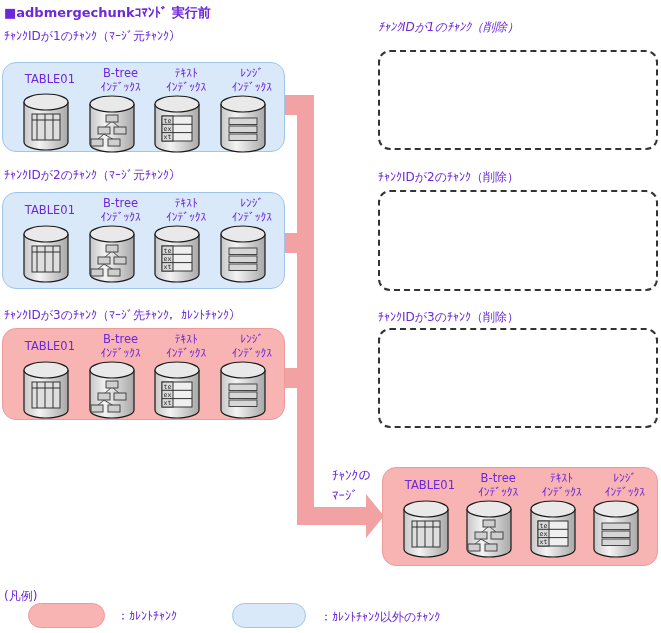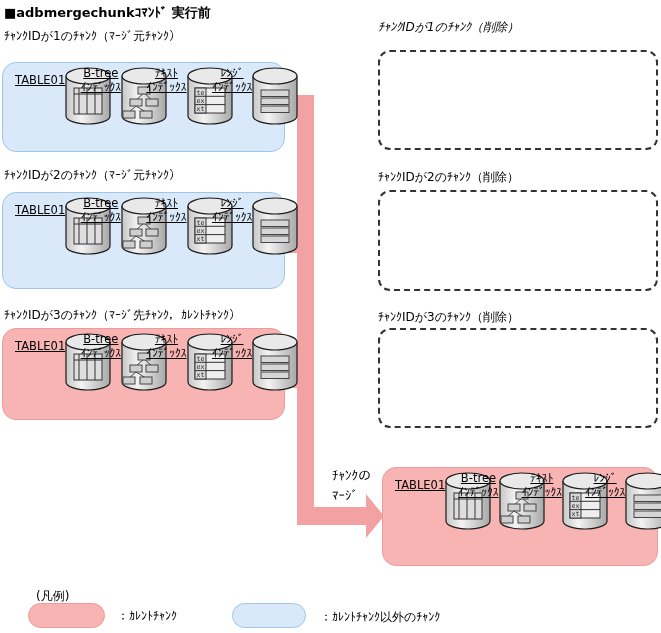--- a/index.html
+++ b/index.html
@@ -1,30 +1,30 @@
 <!DOCTYPE html>
 <html><head>
 <meta charset="utf-8">
 <style>
   html,body{margin:0;padding:0;background:#fff;}
   .canvas{
     position:relative;width:661px;height:633px;background:#ffffff;
-    font-family:"DejaVu Sans","Liberation Sans",sans-serif;color:#000000;overflow:hidden;
+    font-family:"DejaVu Sans","Liberation Sans",sans-serif;color:#6d28d9;overflow:hidden;
     --cur-fill:#F8B3B3;--cur-border:#EE9A9A;--other-fill:#D9E9F9;--other-border:#9FC6E8;--arrow:#F2A2A2;
   }
   .abs{position:absolute;}
   .title{font-size:13px;font-weight:600;white-space:nowrap;letter-spacing:0;}
   .lbl{font-size:12px;white-space:nowrap;}
   .chunk-box{
     position:absolute;border-radius:14px;display:flex;justify-content:space-between;
     padding:4px 12px 0 12px;box-sizing:border-box;
   }
   .blue{background:var(--other-fill);border:1px solid var(--other-border);}
   .pink{background:var(--cur-fill);border:1px solid var(--cur-border);}
-  .col{display:flex;flex-direction:row;align-items:flex-start;width:60px;text-decoration:underline;}
+  .col{display:flex;flex-direction:column;align-items:flex-end;width:60px;}
   .col-label{
     height:28px;display:flex;flex-direction:column;justify-content:flex-end;align-items:center;
     font-size:11.5px;line-height:1.2;text-align:center;white-space:nowrap;
   }
   .col.single .col-label{justify-content:center;}
   .cyl{display:block;width:52px;height:58px;}
   .dashed-box{position:absolute;border:2px dashed #333;border-radius:12px;background:#fff;box-sizing:border-box;}
   .arrow-piece{position:absolute;background:var(--arrow);}
   .arrow-head{
     position:absolute;width:0;height:0;
@@ -439,19 +439,19 @@
             </defs>
             <path d="M1,9 L1,49 A22,8 0 0 0 45,49 L45,9" fill="url(#cylg)" stroke="#1a1a1a" stroke-width="1.2"></path>
             <ellipse cx="23" cy="9" rx="22" ry="8" fill="#e9e9e9" stroke="#1a1a1a" stroke-width="1.2"></ellipse>
             <rect x="9" y="23" width="28" height="6.5" fill="#d6d6d6" stroke="#444"></rect>
             <rect x="9" y="31" width="28" height="6.5" fill="#d6d6d6" stroke="#444"></rect>
             <rect x="9" y="39" width="28" height="6.5" fill="#d6d6d6" stroke="#444"></rect>
           </svg></span>
     </div>
   </div>
 
-  <div class="abs lbl" style="left:4px;top:588px;margin-left:32px;">(凡例)</div>
+  <div class="abs lbl" style="left:4px;top:588px;">(凡例)</div>
   <div class="legend-pill pill-pink" style="left:28px;top:603px;width:77px;height:25px;"></div>
   <div class="abs lbl" style="left:117px;top:609px;">：ｶﾚﾝﾄﾁｬﾝｸ</div>
   <div class="legend-pill pill-blue" style="left:232px;top:603px;width:74px;height:25px;"></div>
   <div class="abs lbl" style="left:320px;top:609px;">：ｶﾚﾝﾄﾁｬﾝｸ以外のﾁｬﾝｸ</div>
 
 </div>
 
 </body></html>

